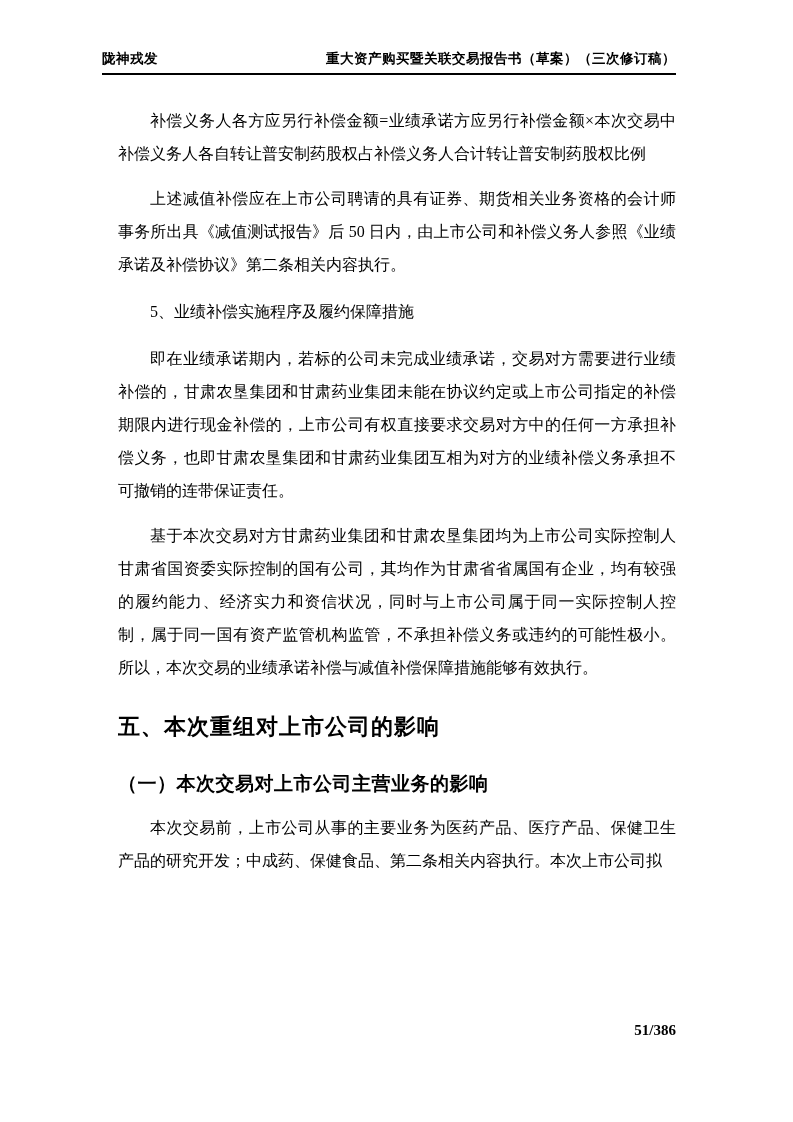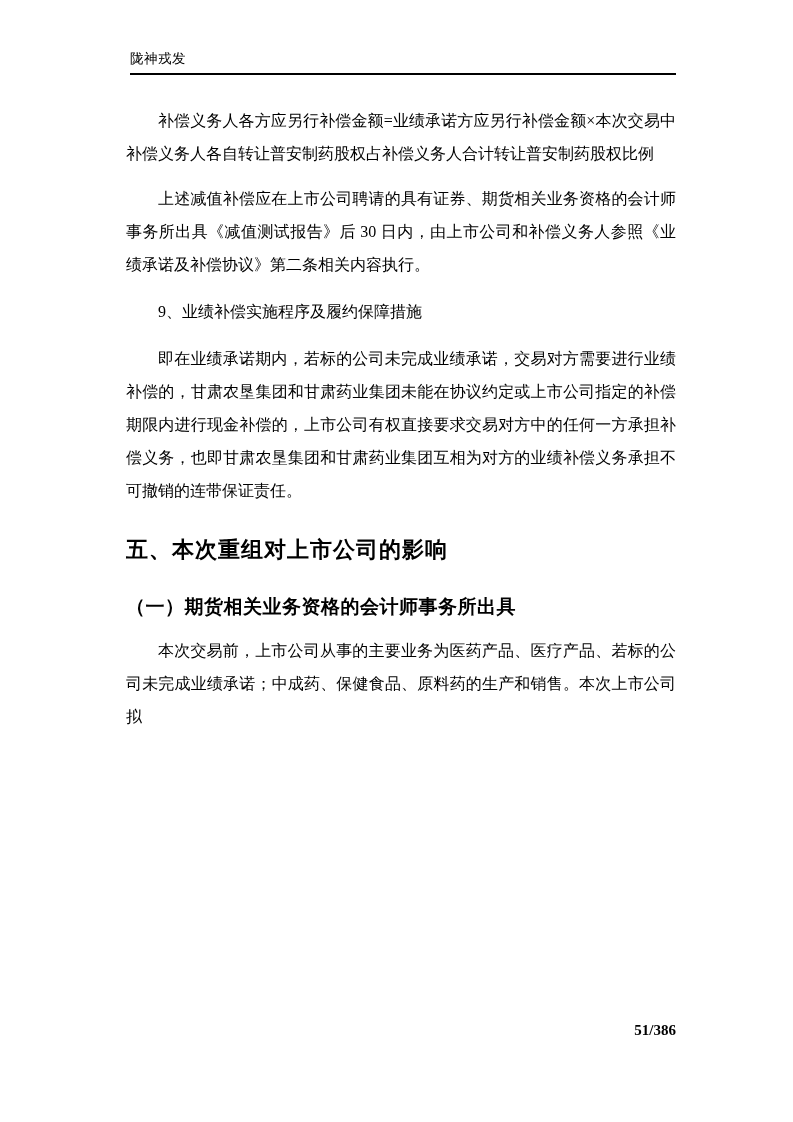--- a/index.html
+++ b/index.html
@@ -15,39 +15,39 @@
     margin: 0 auto;
     background: #ffffff;
     color: #000000;
     overflow: hidden;
     font-family: "Liberation Serif", "DejaVu Serif", serif;
   }
 
   
   .page-header {
     position: absolute;
-    left: 130px;
+    left: 102px;
     right: 117px;
     top: 50px;
     display: flex;
     justify-content: space-between;
     align-items: flex-start;
     border-bottom: 2px solid #000000;
     padding-bottom: 5px;
     font-size: 13.5px;
     letter-spacing: 0.5px;
+    font-weight: bold;
   }
 
   
   .doc-body {
     position: absolute;
     left: 118px;
     right: 117px;
     top: 92px;
-    margin-left: 8px;
   }
 
   .para {
     font-size: 16px;
     line-height: 33px;
     text-indent: 2em;
     text-align: justify;
     margin: 12px 0;
     word-break: break-all;
   }
@@ -87,39 +87,41 @@
     font-family: "Liberation Serif", "DejaVu Serif", serif;
   }
 </style>
 </head>
 <body>
 
 <div class="page">
 
   <div class="page-header">
     <span>陇神戎发</span>
+    <span>重大资产购买暨关联交易报告书（草案）（三次修订稿）</span>
   </div>
 
   <div class="doc-body">
 
     <p class="para">补偿义务人各方应另行补偿金额=业绩承诺方应另行补偿金额×本次交易中补偿义务人各自转让普安制药股权占补偿义务人合计转让普安制药股权比例</p>
 
 
-    <p class="para">上述减值补偿应在上市公司聘请的具有证券、期货相关业务资格的会计师事务所出具《减值测试报告》后 30 日内，由上市公司和补偿义务人参照《业绩承诺及补偿协议》第二条相关内容执行。</p>
+    <p class="para">上述减值补偿应在上市公司聘请的具有证券、期货相关业务资格的会计师事务所出具《减值测试报告》后 50 日内，由上市公司和补偿义务人参照《业绩承诺及补偿协议》第二条相关内容执行。</p>
 
 
-    <p class="subhead">9、业绩补偿实施程序及履约保障措施</p>
+    <p class="subhead">5、业绩补偿实施程序及履约保障措施</p>
 
 
     <p class="para">即在业绩承诺期内，若标的公司未完成业绩承诺，交易对方需要进行业绩补偿的，甘肃农垦集团和甘肃药业集团未能在协议约定或上市公司指定的补偿期限内进行现金补偿的，上市公司有权直接要求交易对方中的任何一方承担补偿义务，也即甘肃农垦集团和甘肃药业集团互相为对方的业绩补偿义务承担不可撤销的连带保证责任。</p>
 
+    <p class="para">基于本次交易对方甘肃药业集团和甘肃农垦集团均为上市公司实际控制人甘肃省国资委实际控制的国有公司，其均作为甘肃省省属国有企业，均有较强的履约能力、经济实力和资信状况，同时与上市公司属于同一实际控制人控制，属于同一国有资产监管机构监管，不承担补偿义务或违约的可能性极小。所以，本次交易的业绩承诺补偿与减值补偿保障措施能够有效执行。</p>
 
     <div class="h1">五、本次重组对上市公司的影响</div>
 
-    <div class="h2">（一）期货相关业务资格的会计师事务所出具</div>
+    <div class="h2">（一）本次交易对上市公司主营业务的影响</div>
 
-    <p class="para">本次交易前，上市公司从事的主要业务为医药产品、医疗产品、若标的公司未完成业绩承诺；中成药、保健食品、原料药的生产和销售。本次上市公司拟</p>
+    <p class="para">本次交易前，上市公司从事的主要业务为医药产品、医疗产品、保健卫生产品的研究开发；中成药、保健食品、第二条相关内容执行。本次上市公司拟</p>
 
   </div>
 
   <div class="page-number">51/386</div>
 
 </div>
 
 </body></html>

